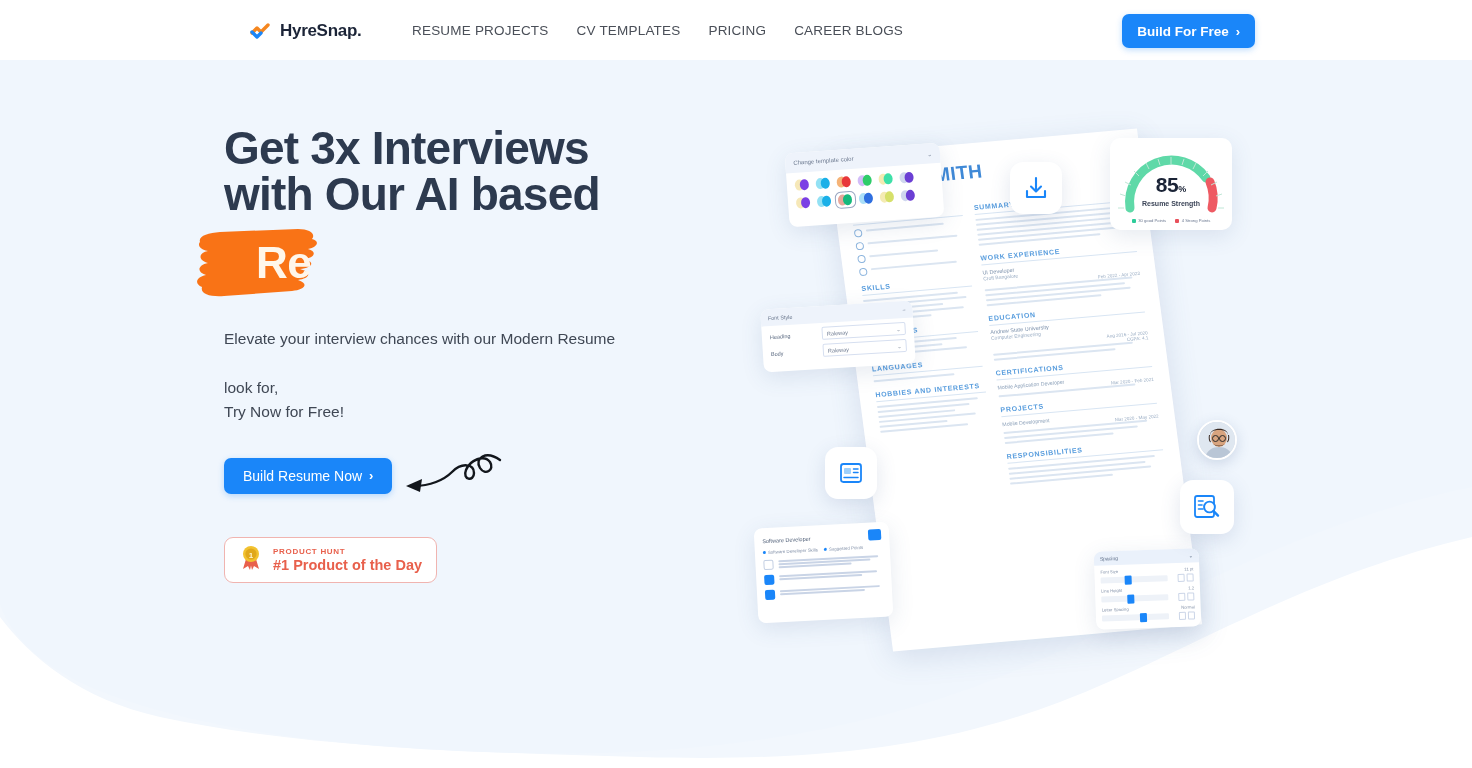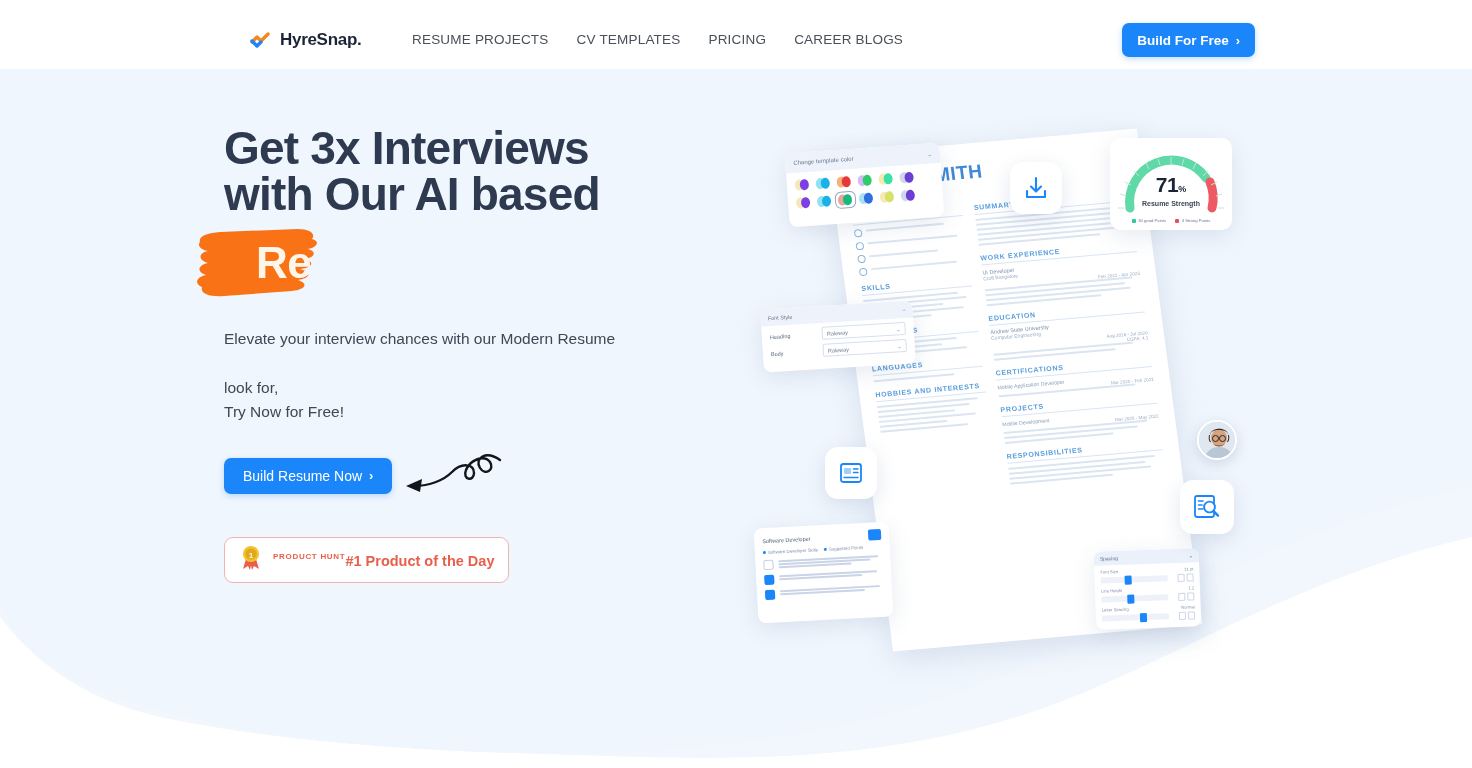--- a/index.html
+++ b/index.html
@@ -13,21 +13,21 @@
 
   
   .bg-curve {
     position: absolute; left: 0; top: 57px; width: 1472px; height: 711px;
     overflow: hidden; pointer-events: none;
   }
   .bg-curve svg { display: block; }
 
   
   .header {
-    position: absolute; left:0; top:12px; width:1472px; height:57px;
+    position: absolute; left:0; top:3px; width:1472px; height:57px;
     background:#ffffff; z-index: 40;
     display:flex; align-items:center;
   }
   .logo-wrap {
     position:absolute; left:249px; top:16px;
     display:flex; align-items:center; gap:7px;
   }
   .logo-mark { width:24px; height:24px; position:relative; }
   .logo-text {
     font-size:17px; font-weight:bold; color:#1b2437; letter-spacing:-0.3px;
@@ -82,21 +82,21 @@
   .doodle { position:absolute; left:176px; top:-7px; }
 
   
   .badges { position:absolute; left:224px; top:537px; display:flex; gap:11px; z-index:20; }
   .badge {
     display:flex; align-items:center; gap:10px;
     border-radius:9px; background:#ffffff; padding:8px 14px; height:46px;
   }
   .badge-ph { border:1px solid #f0b4b0; }
   .badge-tp { border:1px solid #9fd9bf; }
-  .badge-txt { display:flex; justify-content:center; }
+  .badge-txt { display:flex; flex-direction:column; justify-content:center; }
   .ph-small {
     font-size:8px; font-weight:bold; color:#e8604c; letter-spacing:0.7px;
   }
   .ph-big { font-size:14.5px; font-weight:bold; color:#e8604c; margin-top:1px; }
   .tp-small { font-size:11.5px; color:#3e4552; }
   .tp-big { font-size:14px; color:#1b2437; margin-top:1px; }
   .tp-big b { font-weight:bold; }
   .tp-big span { font-weight:normal; }
 
   
@@ -599,21 +599,21 @@
           <line x1="61" y1="26" x2="61" y2="19"></line>
             <line x1="72" y1="27" x2="74" y2="21"></line>
           <line x1="83" y1="31" x2="86" y2="25"></line>
             <line x1="93" y1="38" x2="98" y2="33"></line>
           <line x1="101" y1="47" x2="107" y2="44"></line>
             <line x1="106" y1="58" x2="112" y2="56"></line>
           <line x1="108" y1="70" x2="114" y2="70"></line>
         </g>
       </svg>
       <div class="gg-val">
-        <span class="gg-num">71</span><span class="gg-pct">%</span>
+        <span class="gg-num">85</span><span class="gg-pct">%</span>
       </div>
       <div class="gg-lbl">Resume Strength</div>
       <div class="gg-leg">
         <span class="gg-leg-item">
             <i class="gg-leg-dot" style="background:#2ecc9a"></i>
             <span>30 good Points</span>
           </span>
         <span class="gg-leg-item">
             <i class="gg-leg-dot" style="background:#e8505b"></i>
             <span>4 Strong Points</span>

